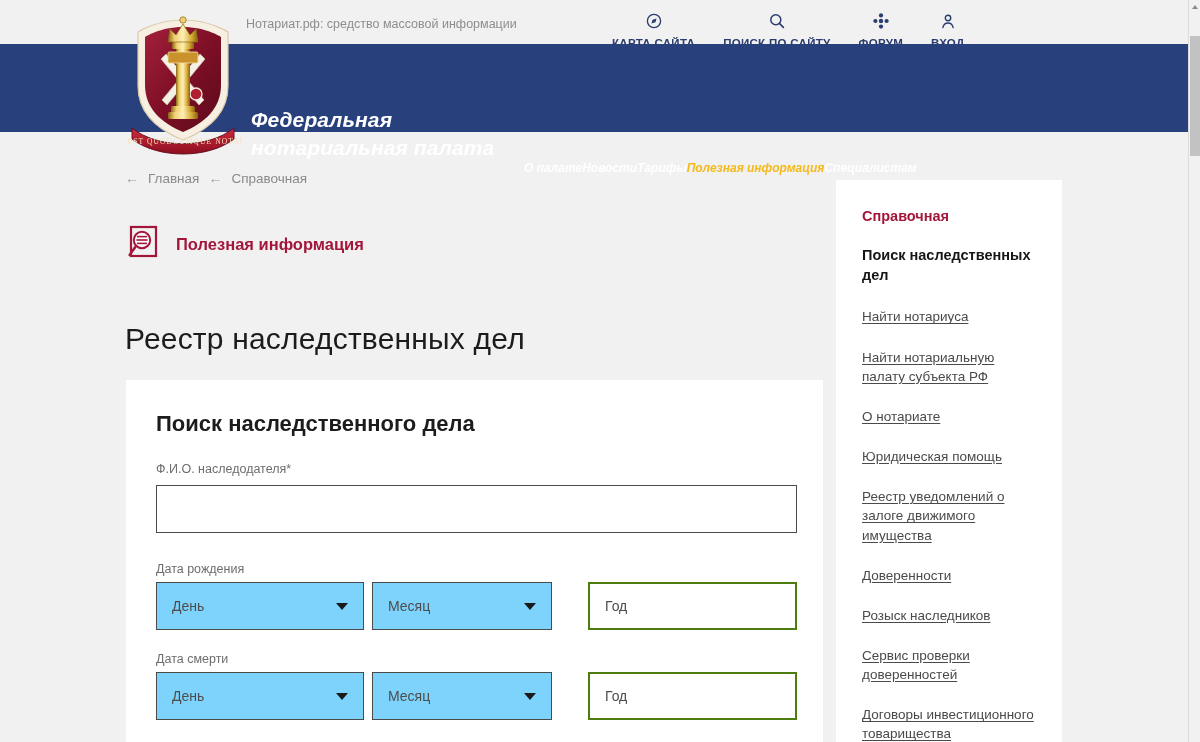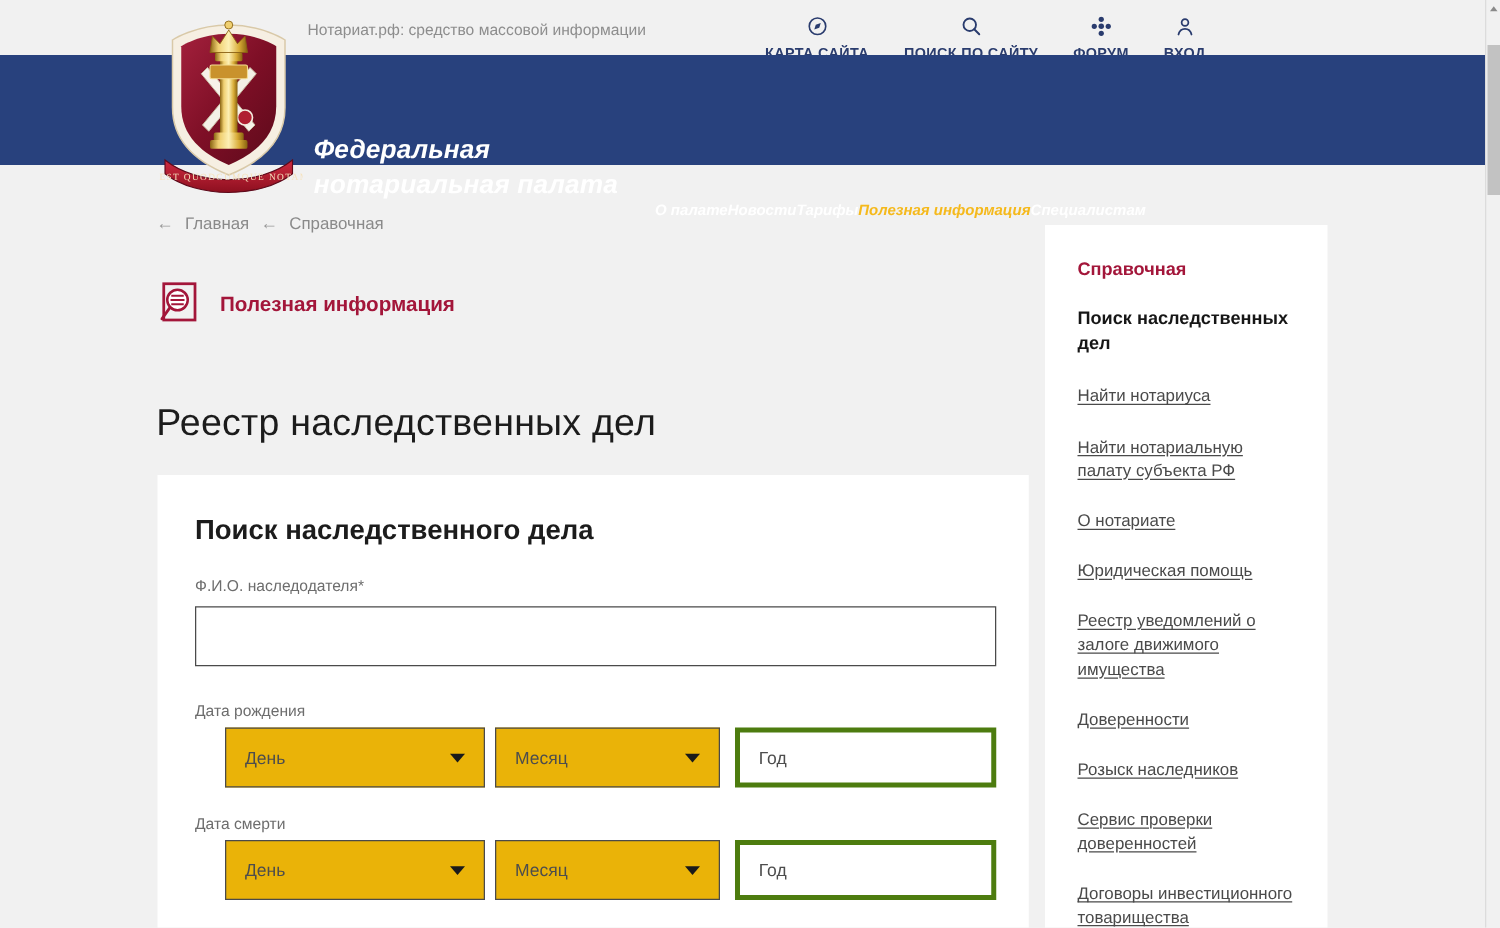--- a/index.html
+++ b/index.html
@@ -118,39 +118,38 @@
     padding: 0 10px;
     outline: none;
   }
 
   .dategroup-label { position: absolute; }
   .lbl-birth { left: 30px; top: 182px; }
   .lbl-death { left: 30px; top: 272px; }
 
   .selwrap {
     position: absolute; height: 48px;
-    border: 1px solid #4a4a4a; background: #eab308;
+    border: 1px solid #4a4a4a; background: #7dd3fc;
     display: flex; align-items: center;
     cursor: pointer;
-    margin-left: 24px;
   }
   .selwrap .selval {
     font-size: 14px; color: #4d4d4d;
     padding-left: 15px; flex: 1;
   }
   .caret {
     width: 0; height: 0;
     border-left: 6px solid transparent;
     border-right: 6px solid transparent;
     border-top: 7px solid #1a1a1a;
     margin-right: 15px;
   }
   .yearinput {
     position: absolute; height: 48px;
-    border: 4px solid #4d7c0f; background: #ffffff;
+    border: 2px solid #4d7c0f; background: #ffffff;
     font-family: "Liberation Sans", sans-serif;
     font-size: 14px; color: #4d4d4d;
     padding: 0 15px; outline: none;
   }
   .yearinput::placeholder { color: #4d4d4d; opacity: 1; }
 
   .r1 { top: 202px; }
   .r2 { top: 292px; }
   .c-day   { left: 30px;  width: 208px; }
   .c-month { left: 246px; width: 180px; }

